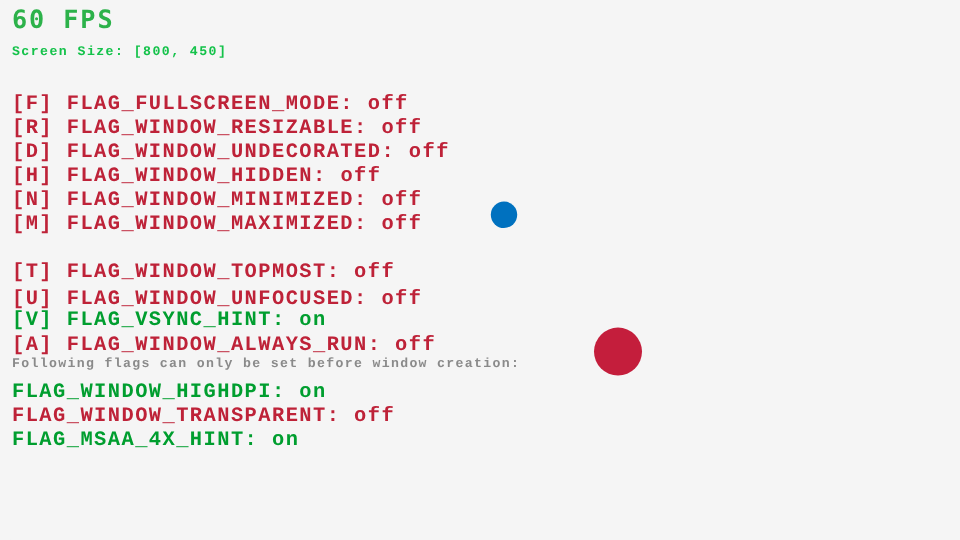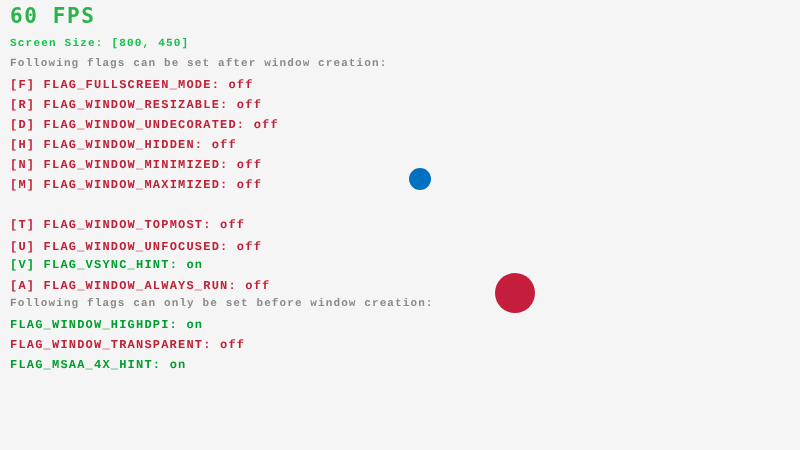--- a/index.html
+++ b/index.html
@@ -49,21 +49,21 @@
   }
 
   .section-head {
     font-size:11px;
     color:#8a8a8a;
     letter-spacing:1.1px;
     font-weight:700;
   }
 
   .flag-row {
-    font-size:12px;
+    font-size:17px;
     letter-spacing:1.2px;
   }
   .flag-row .k   { }
   .flag-row .lbl { }
   .flag-row .val { }
 
   .st-off .k, .st-off .lbl, .st-off .val { color:#be2238; }
   .st-on  .k, .st-on  .lbl, .st-on  .val { color:#009e2f; }
 
   
@@ -84,21 +84,20 @@
 </style>
 </head>
 <body>
 
 <div id="app" style="background: rgb(245, 245, 245);">
 
   <div id="fps" style="color: rgb(44, 178, 74);">60 FPS</div>
 
   <div id="screensize" class="line" style="color: rgb(20, 194, 74);">Screen Size: [800, 450]</div>
 
-  <div id="head-after" class="line section-head" style="top: 59px; color: rgb(138, 138, 138);">Following flags can be set after window creation:</div>
 
   <div id="flags-after">
       <div class="line flag-row st-off" style="top: 79px;"><span class="k">[F] </span><span class="lbl">FLAG_FULLSCREEN_MODE: </span><span class="val">off</span></div>
       <div class="line flag-row st-off" style="top: 99px;"><span class="k">[R] </span><span class="lbl">FLAG_WINDOW_RESIZABLE: </span><span class="val">off</span></div>
       <div class="line flag-row st-off" style="top: 119px;"><span class="k">[D] </span><span class="lbl">FLAG_WINDOW_UNDECORATED: </span><span class="val">off</span></div>
       <div class="line flag-row st-off" style="top: 139px;"><span class="k">[H] </span><span class="lbl">FLAG_WINDOW_HIDDEN: </span><span class="val">off</span></div>
       <div class="line flag-row st-off" style="top: 159px; text-align: center;"><span class="k">[N] </span><span class="lbl">FLAG_WINDOW_MINIMIZED: </span><span class="val">off</span></div>
       <div class="line flag-row st-off" style="top: 179px;"><span class="k">[M] </span><span class="lbl">FLAG_WINDOW_MAXIMIZED: </span><span class="val">off</span></div>
       <div class="line flag-row st-off" style="top: 199px; margin-top: 42px;"><span class="k">[U] </span><span class="lbl">FLAG_WINDOW_UNFOCUSED: </span><span class="val">off</span></div>
       <div class="line flag-row st-off" style="top: 219px;"><span class="k">[T] </span><span class="lbl">FLAG_WINDOW_TOPMOST: </span><span class="val">off</span></div>

